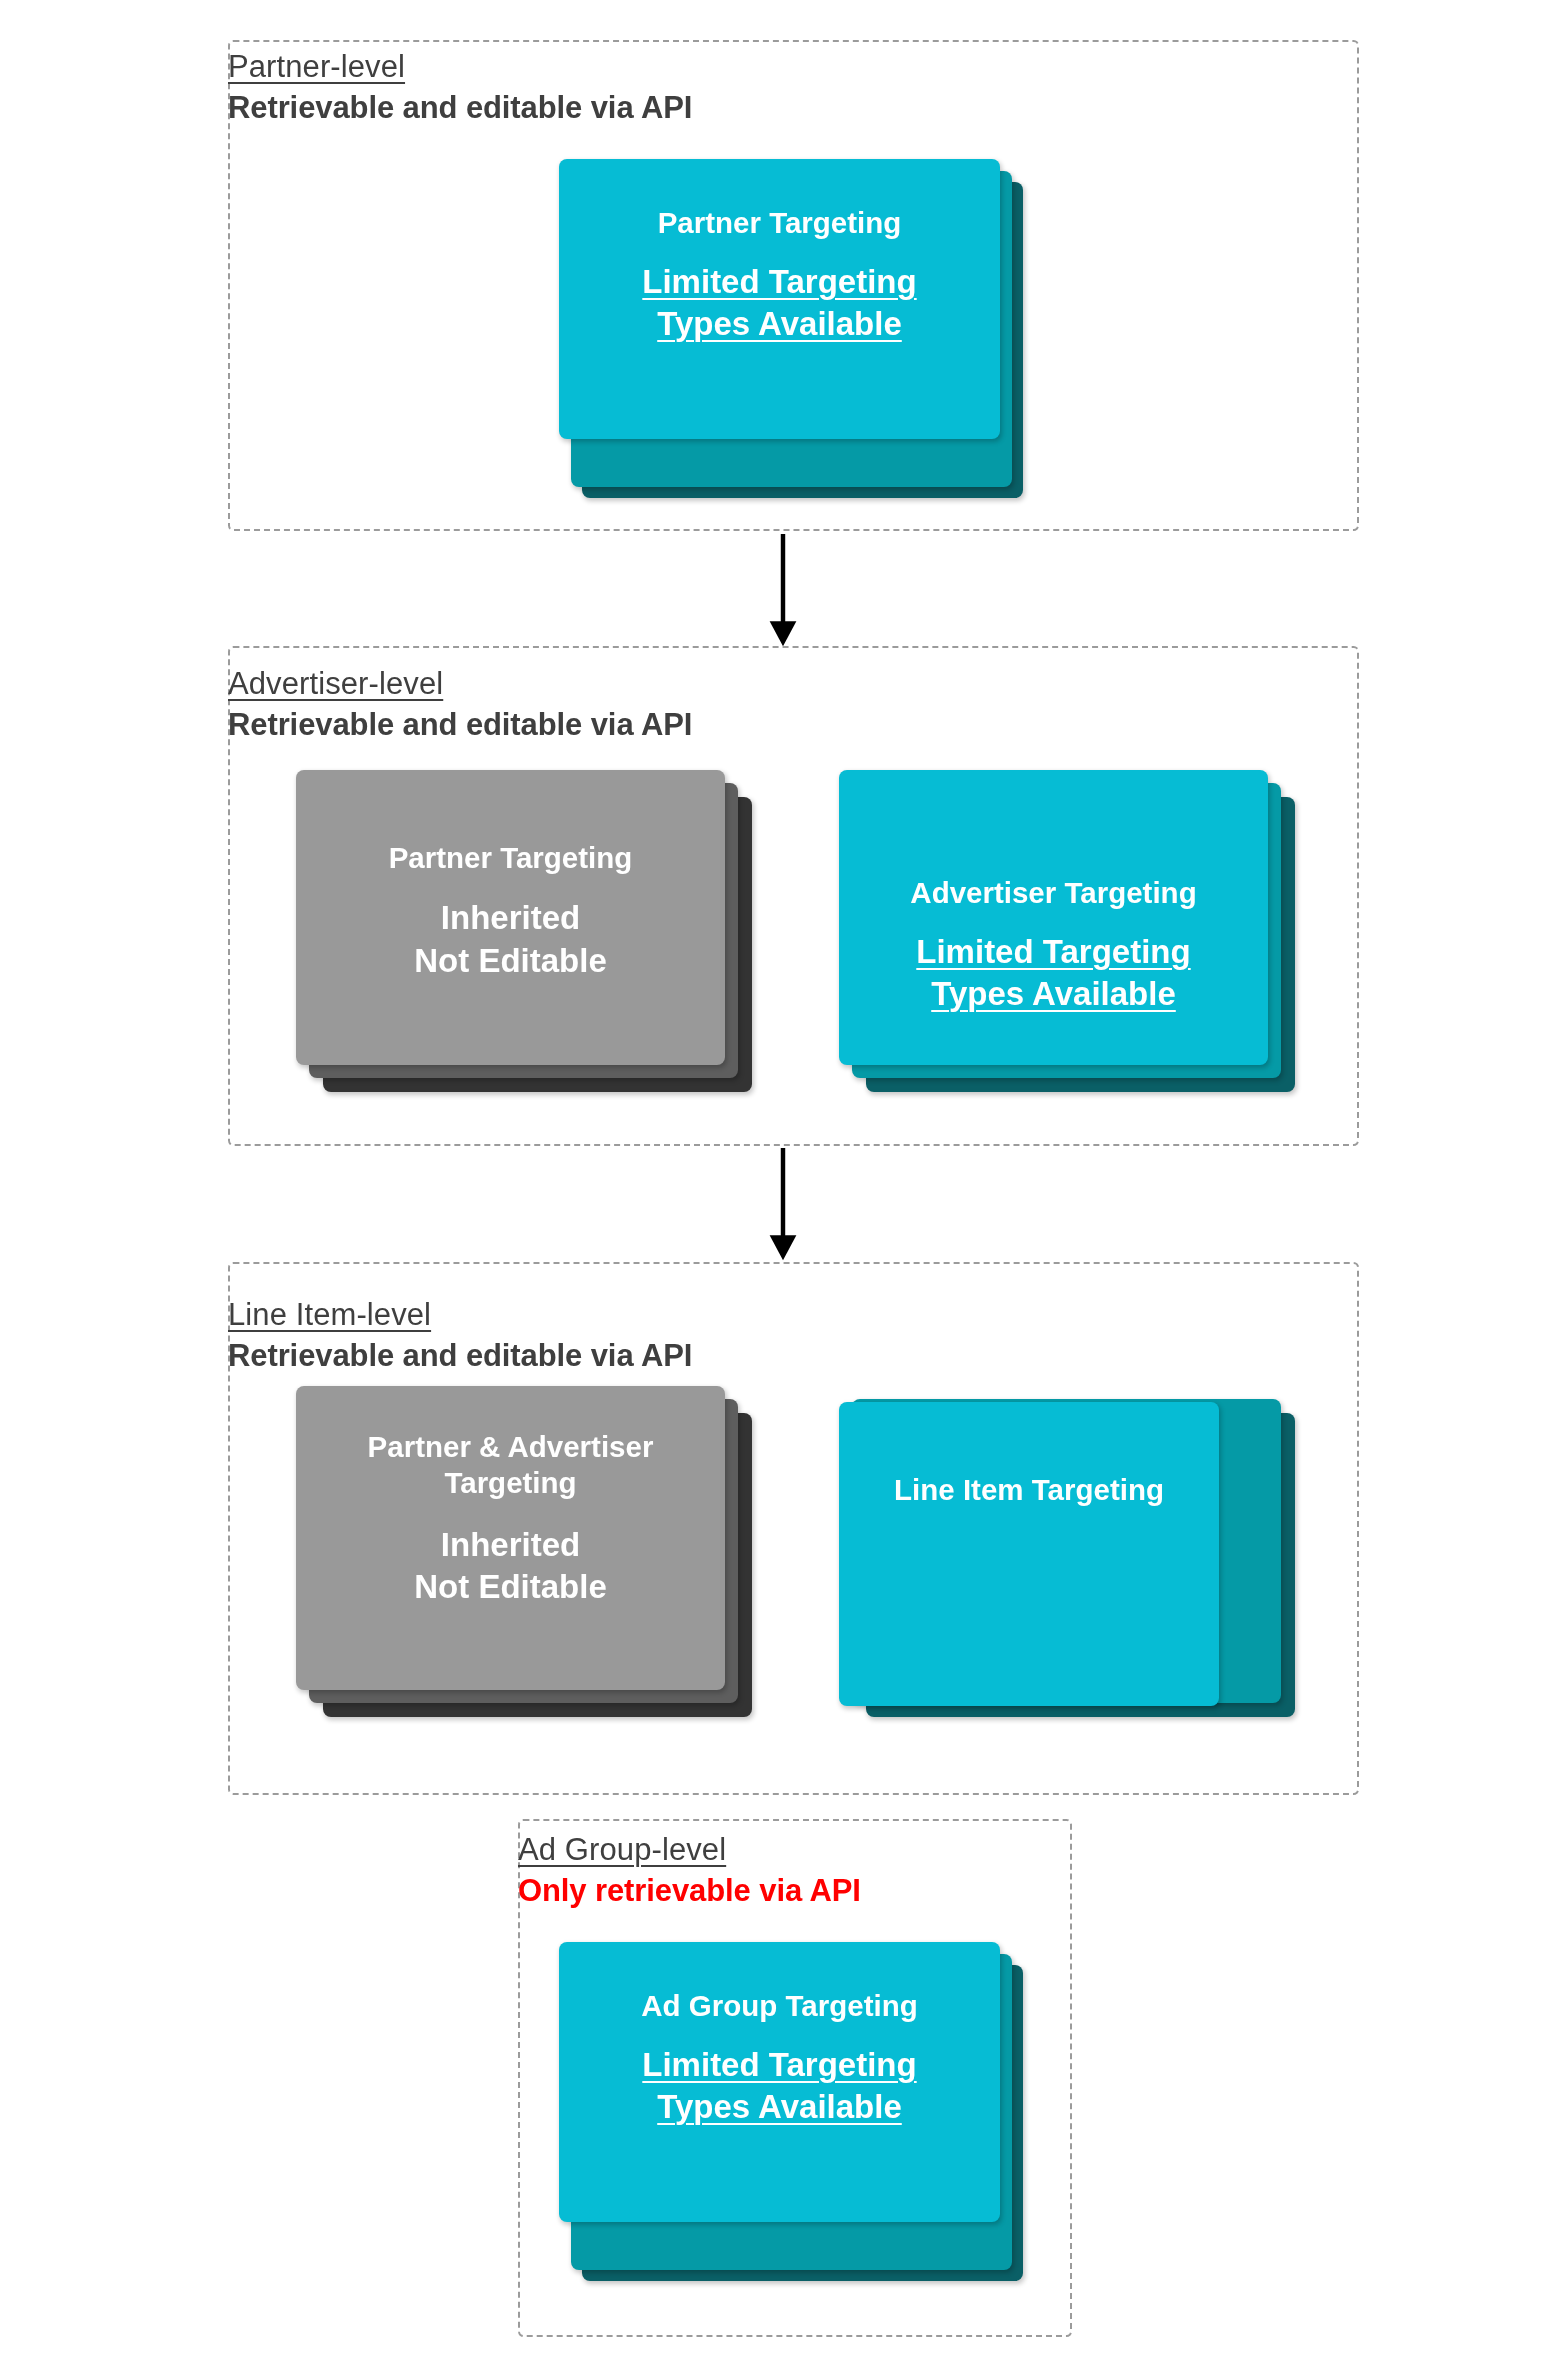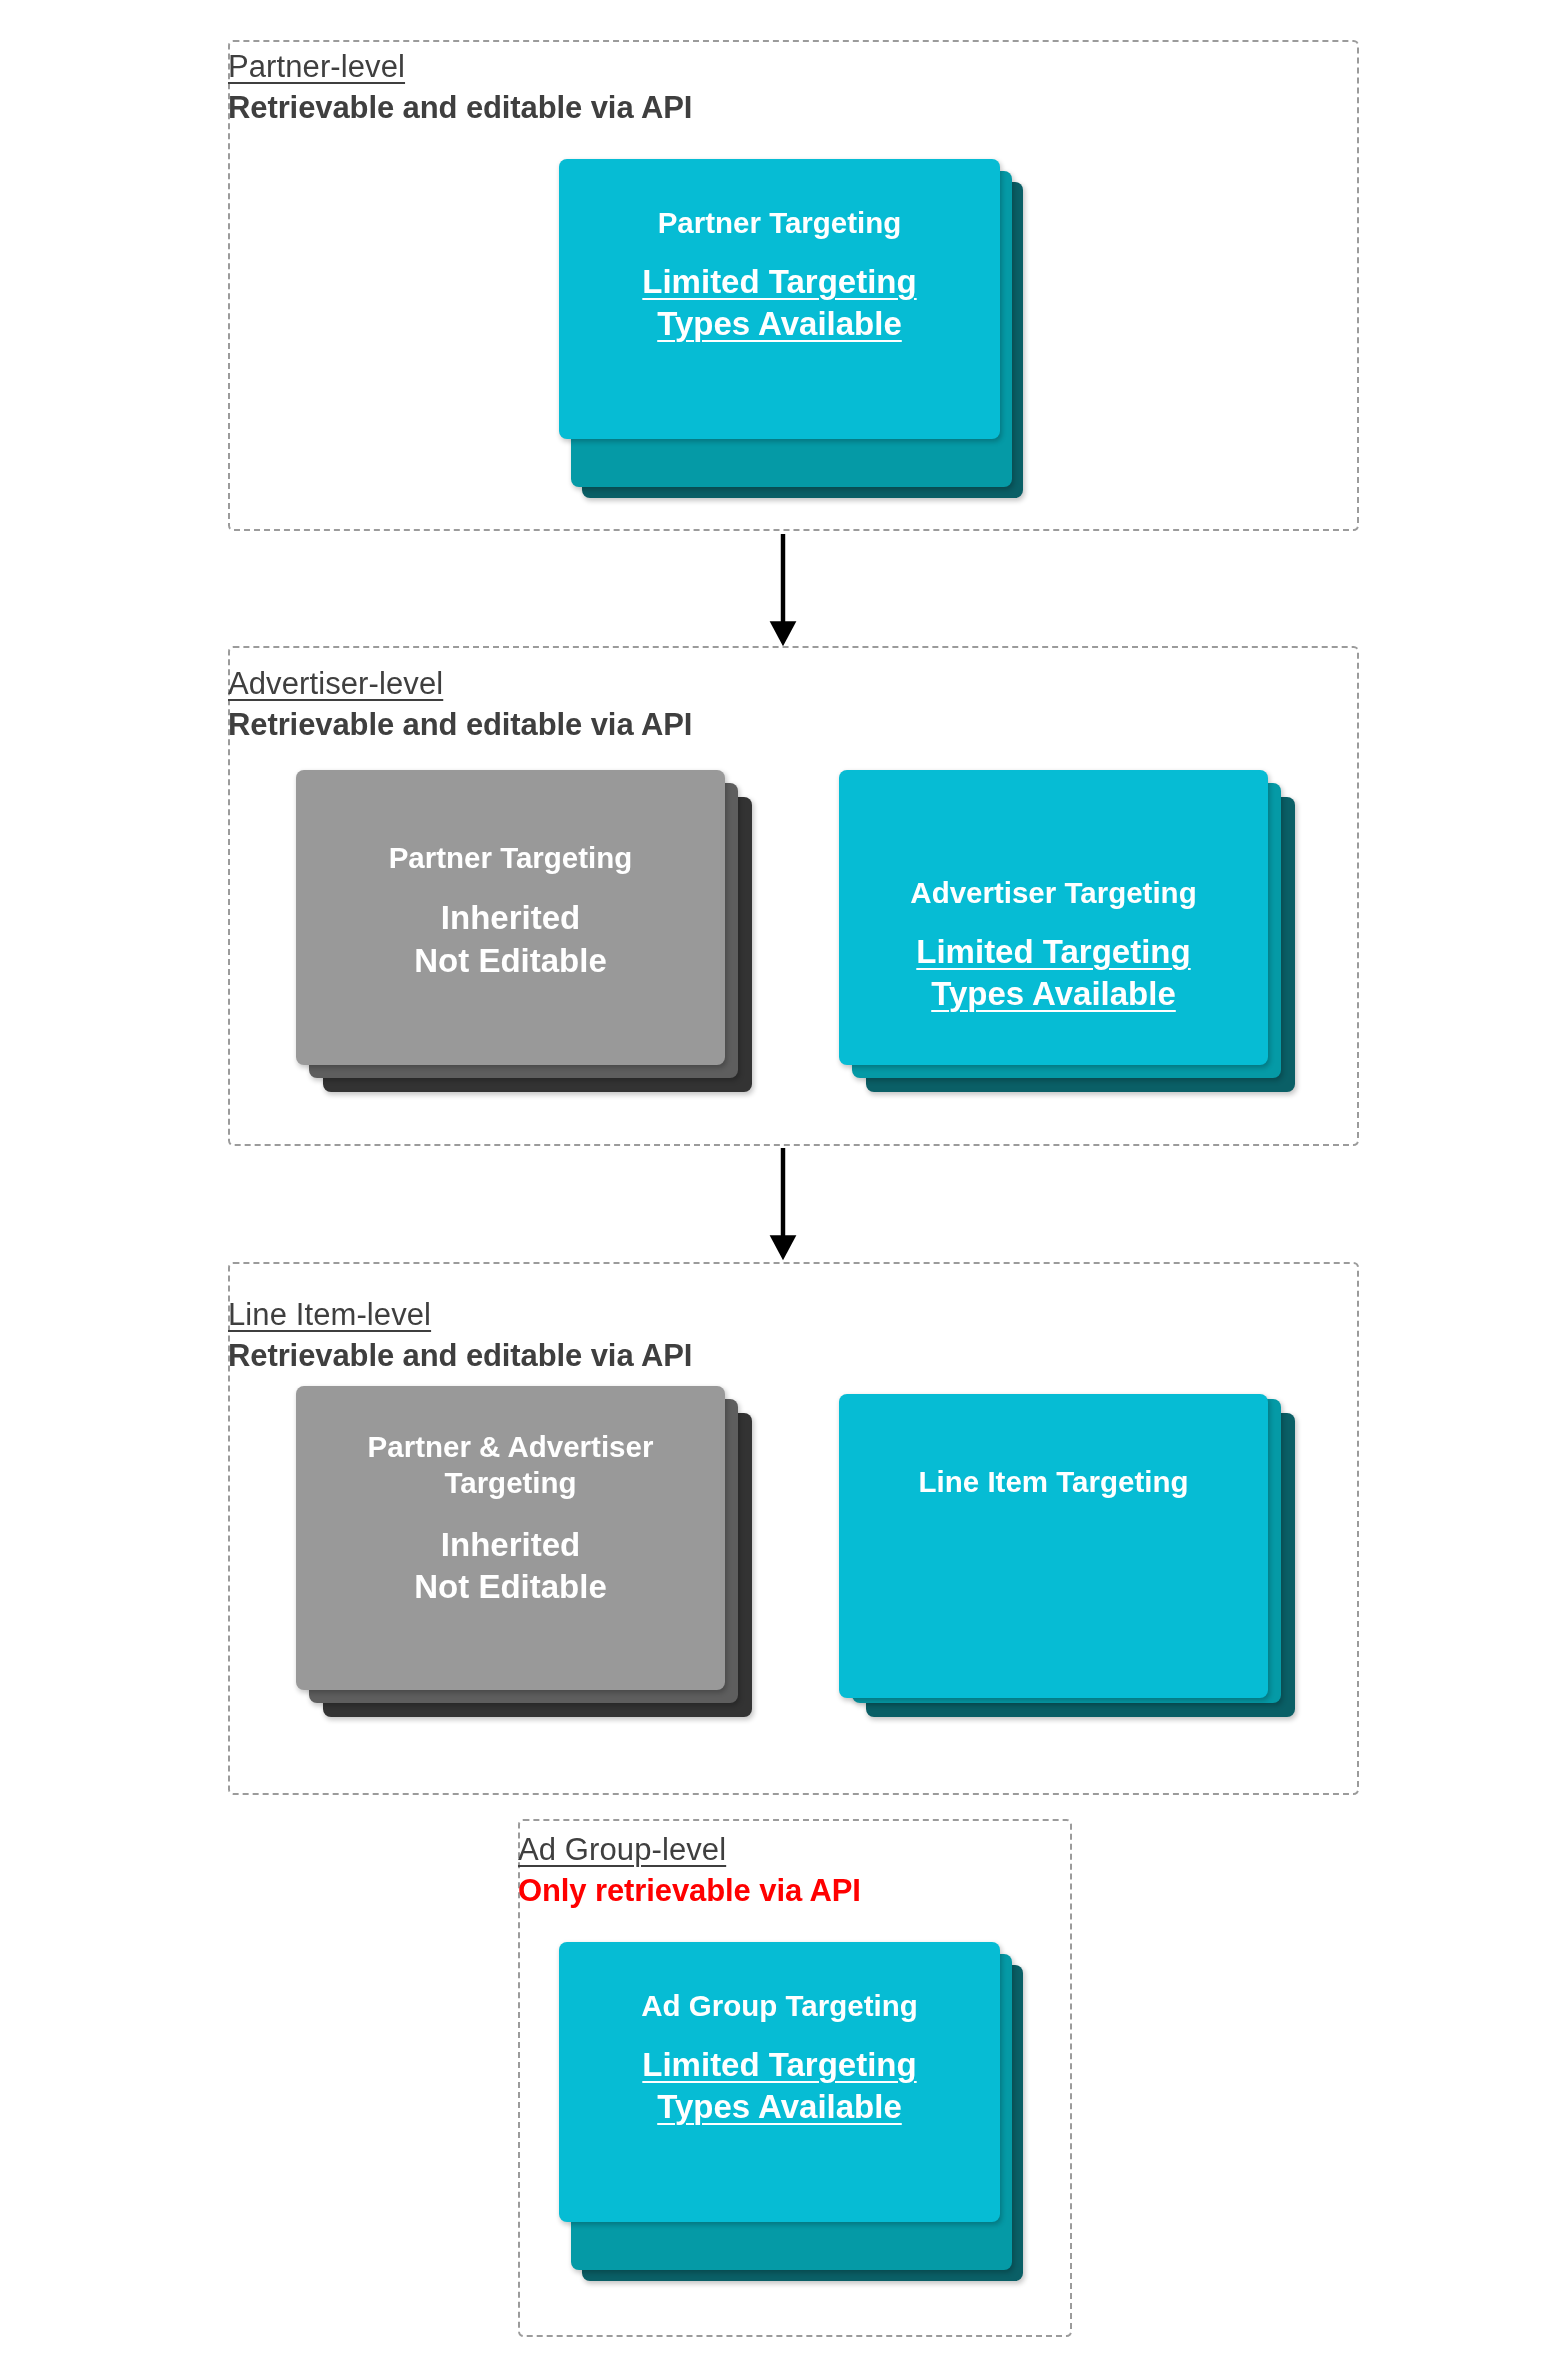--- a/index.html
+++ b/index.html
@@ -192,21 +192,21 @@
       <div class="card-title">Partner &amp; Advertiser
 Targeting</div>
       <div class="card-sub" style="margin-top:23px;">Inherited
 Not Editable</div>
     </div>
   </div>
 
   <div class="stack cyan" style="left:839px; top:1386px; width:464px; height:357px;">
     <div class="card-layer back" style="left:27px; top:27px; width:429px; height:304px;"></div>
     <div class="card-layer mid" style="left:13.4px; top:13.4px; width:429px; height:304px;"></div>
-    <div class="card-layer front" style="left:0px; top:8px; width:429px; height:304px; padding-top:70px;">
+    <div class="card-layer front" style="left:0px; top:16px; width:380px; height:304px; padding-top:70px;">
       <div class="card-title">Line Item Targeting</div>
     </div>
   </div>
 
   <div class="level-box" style="left:518px; top:1819px; width:554px; height:518px;"></div>
 
   <div class="level-heading" style="left:518px; top:1832px; width:554px;">
     <span class="level-title">Ad Group-level</span>
     <span class="level-subtitle alert">Only retrievable via API</span>
   </div>

